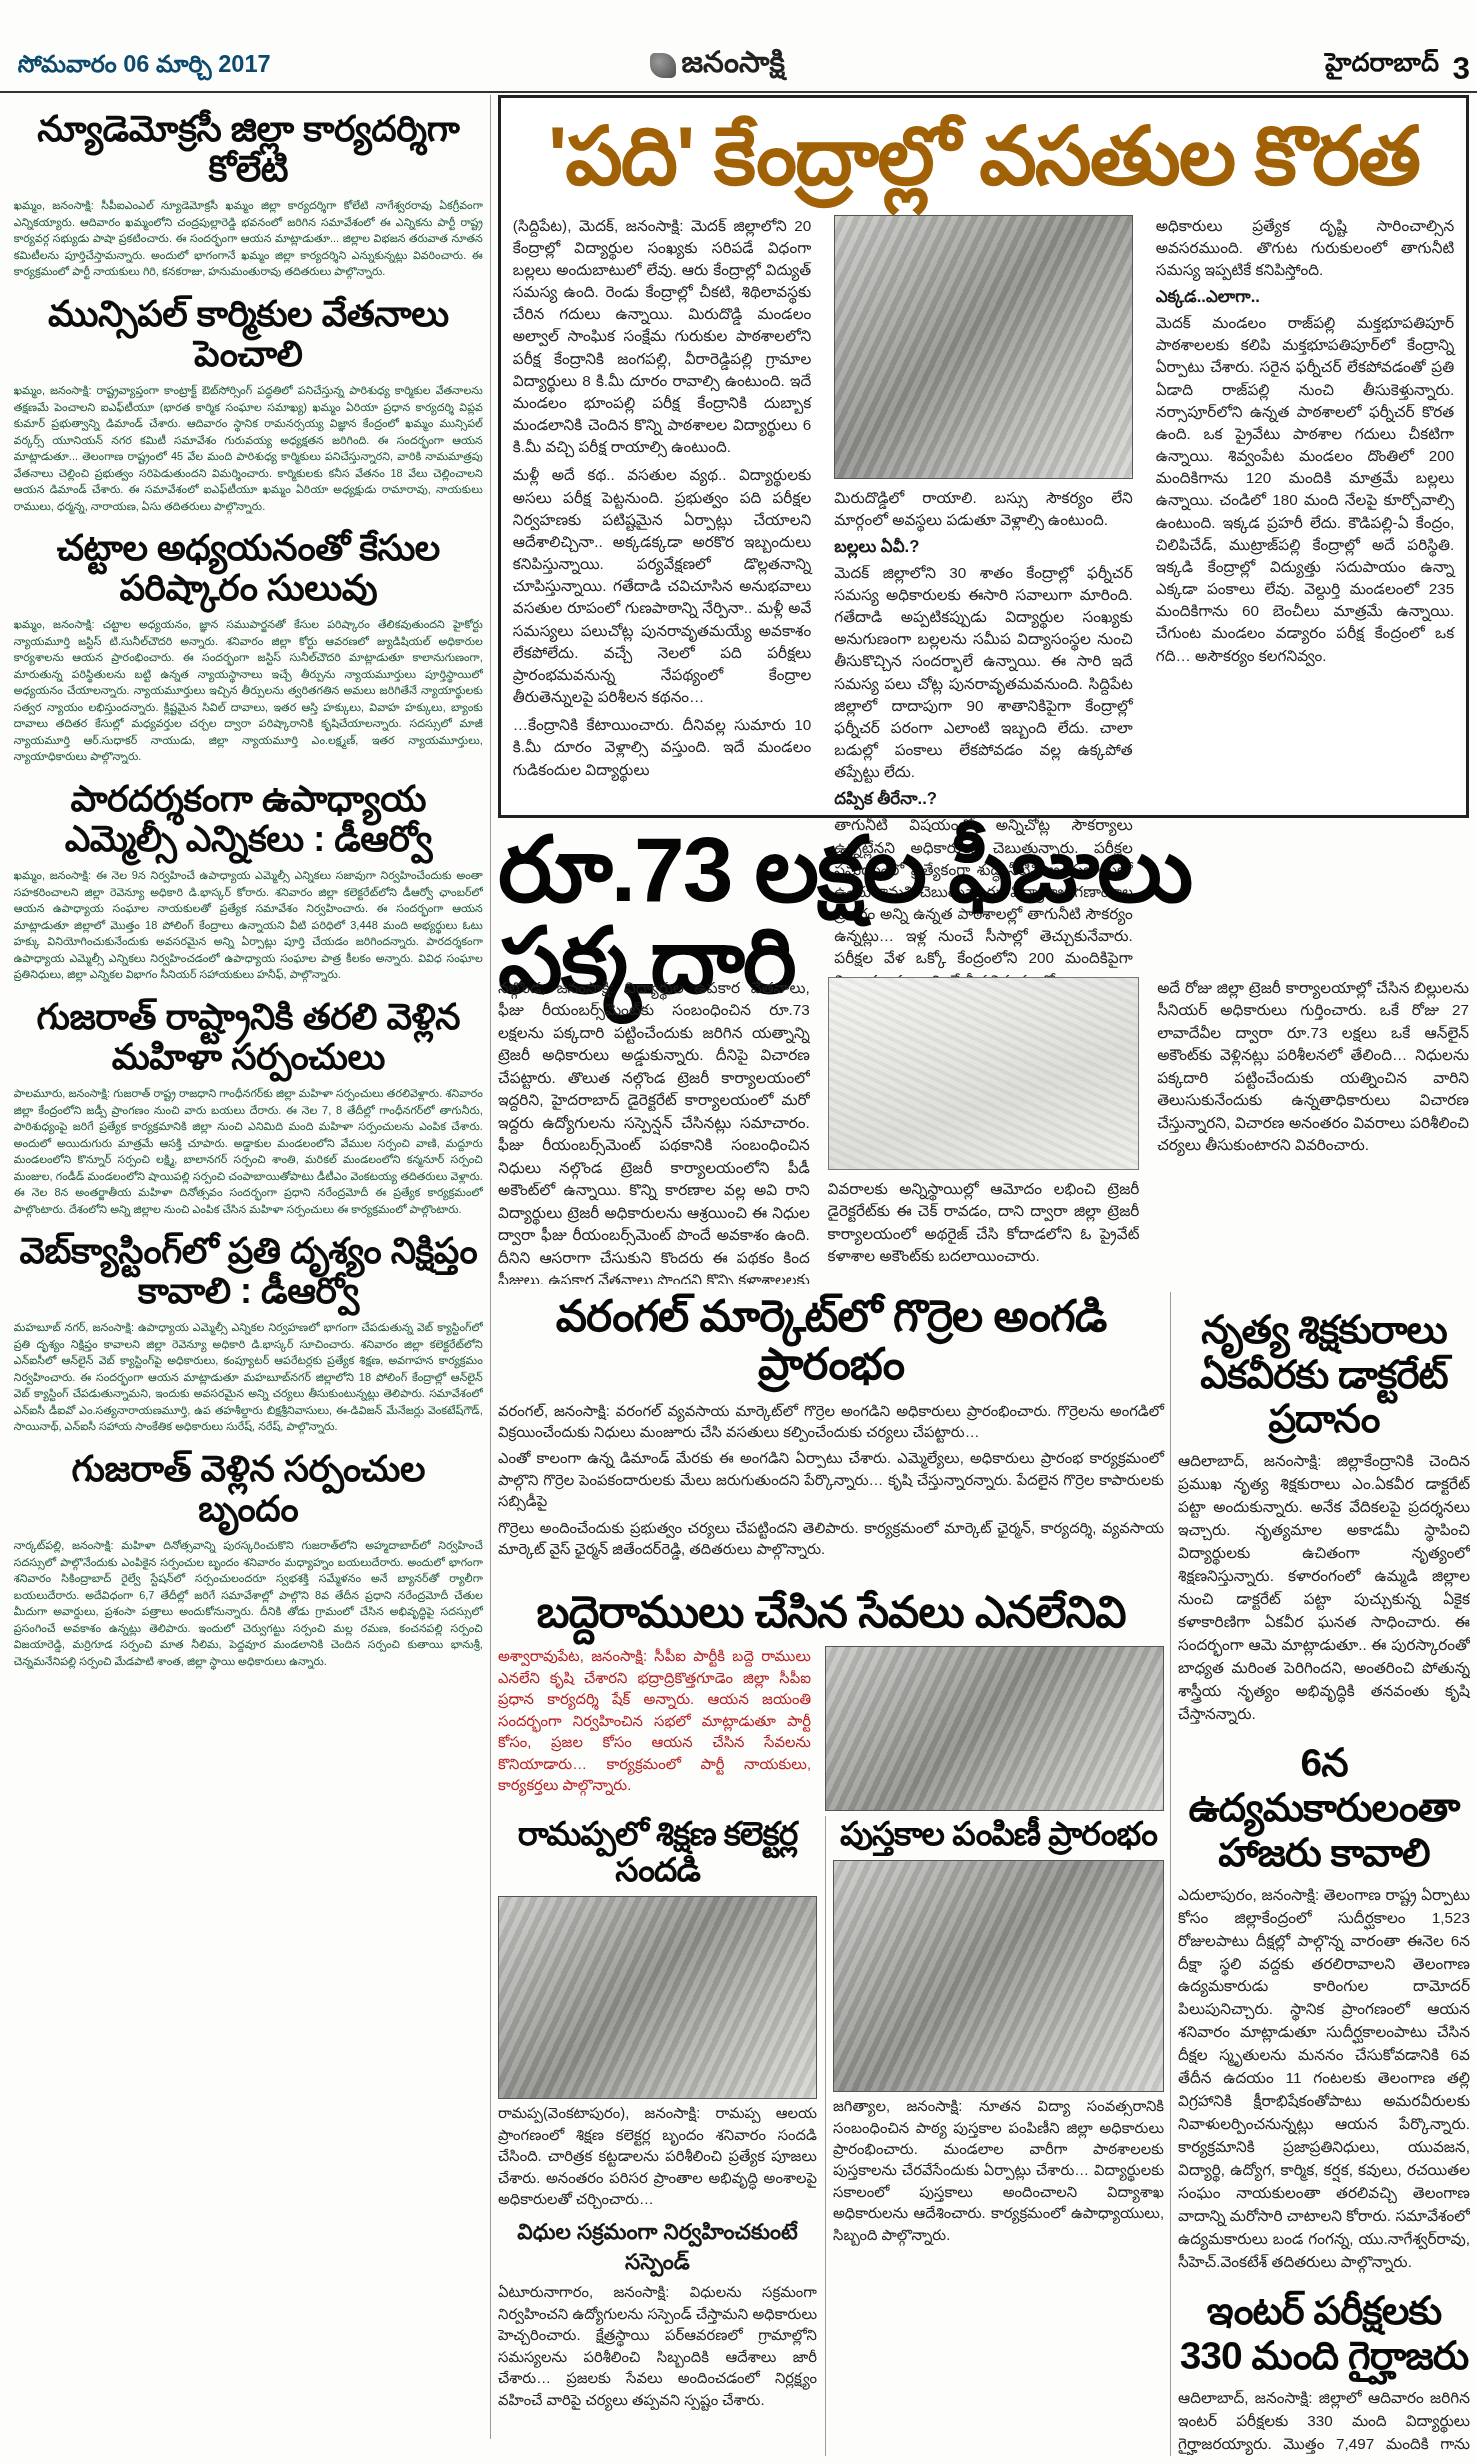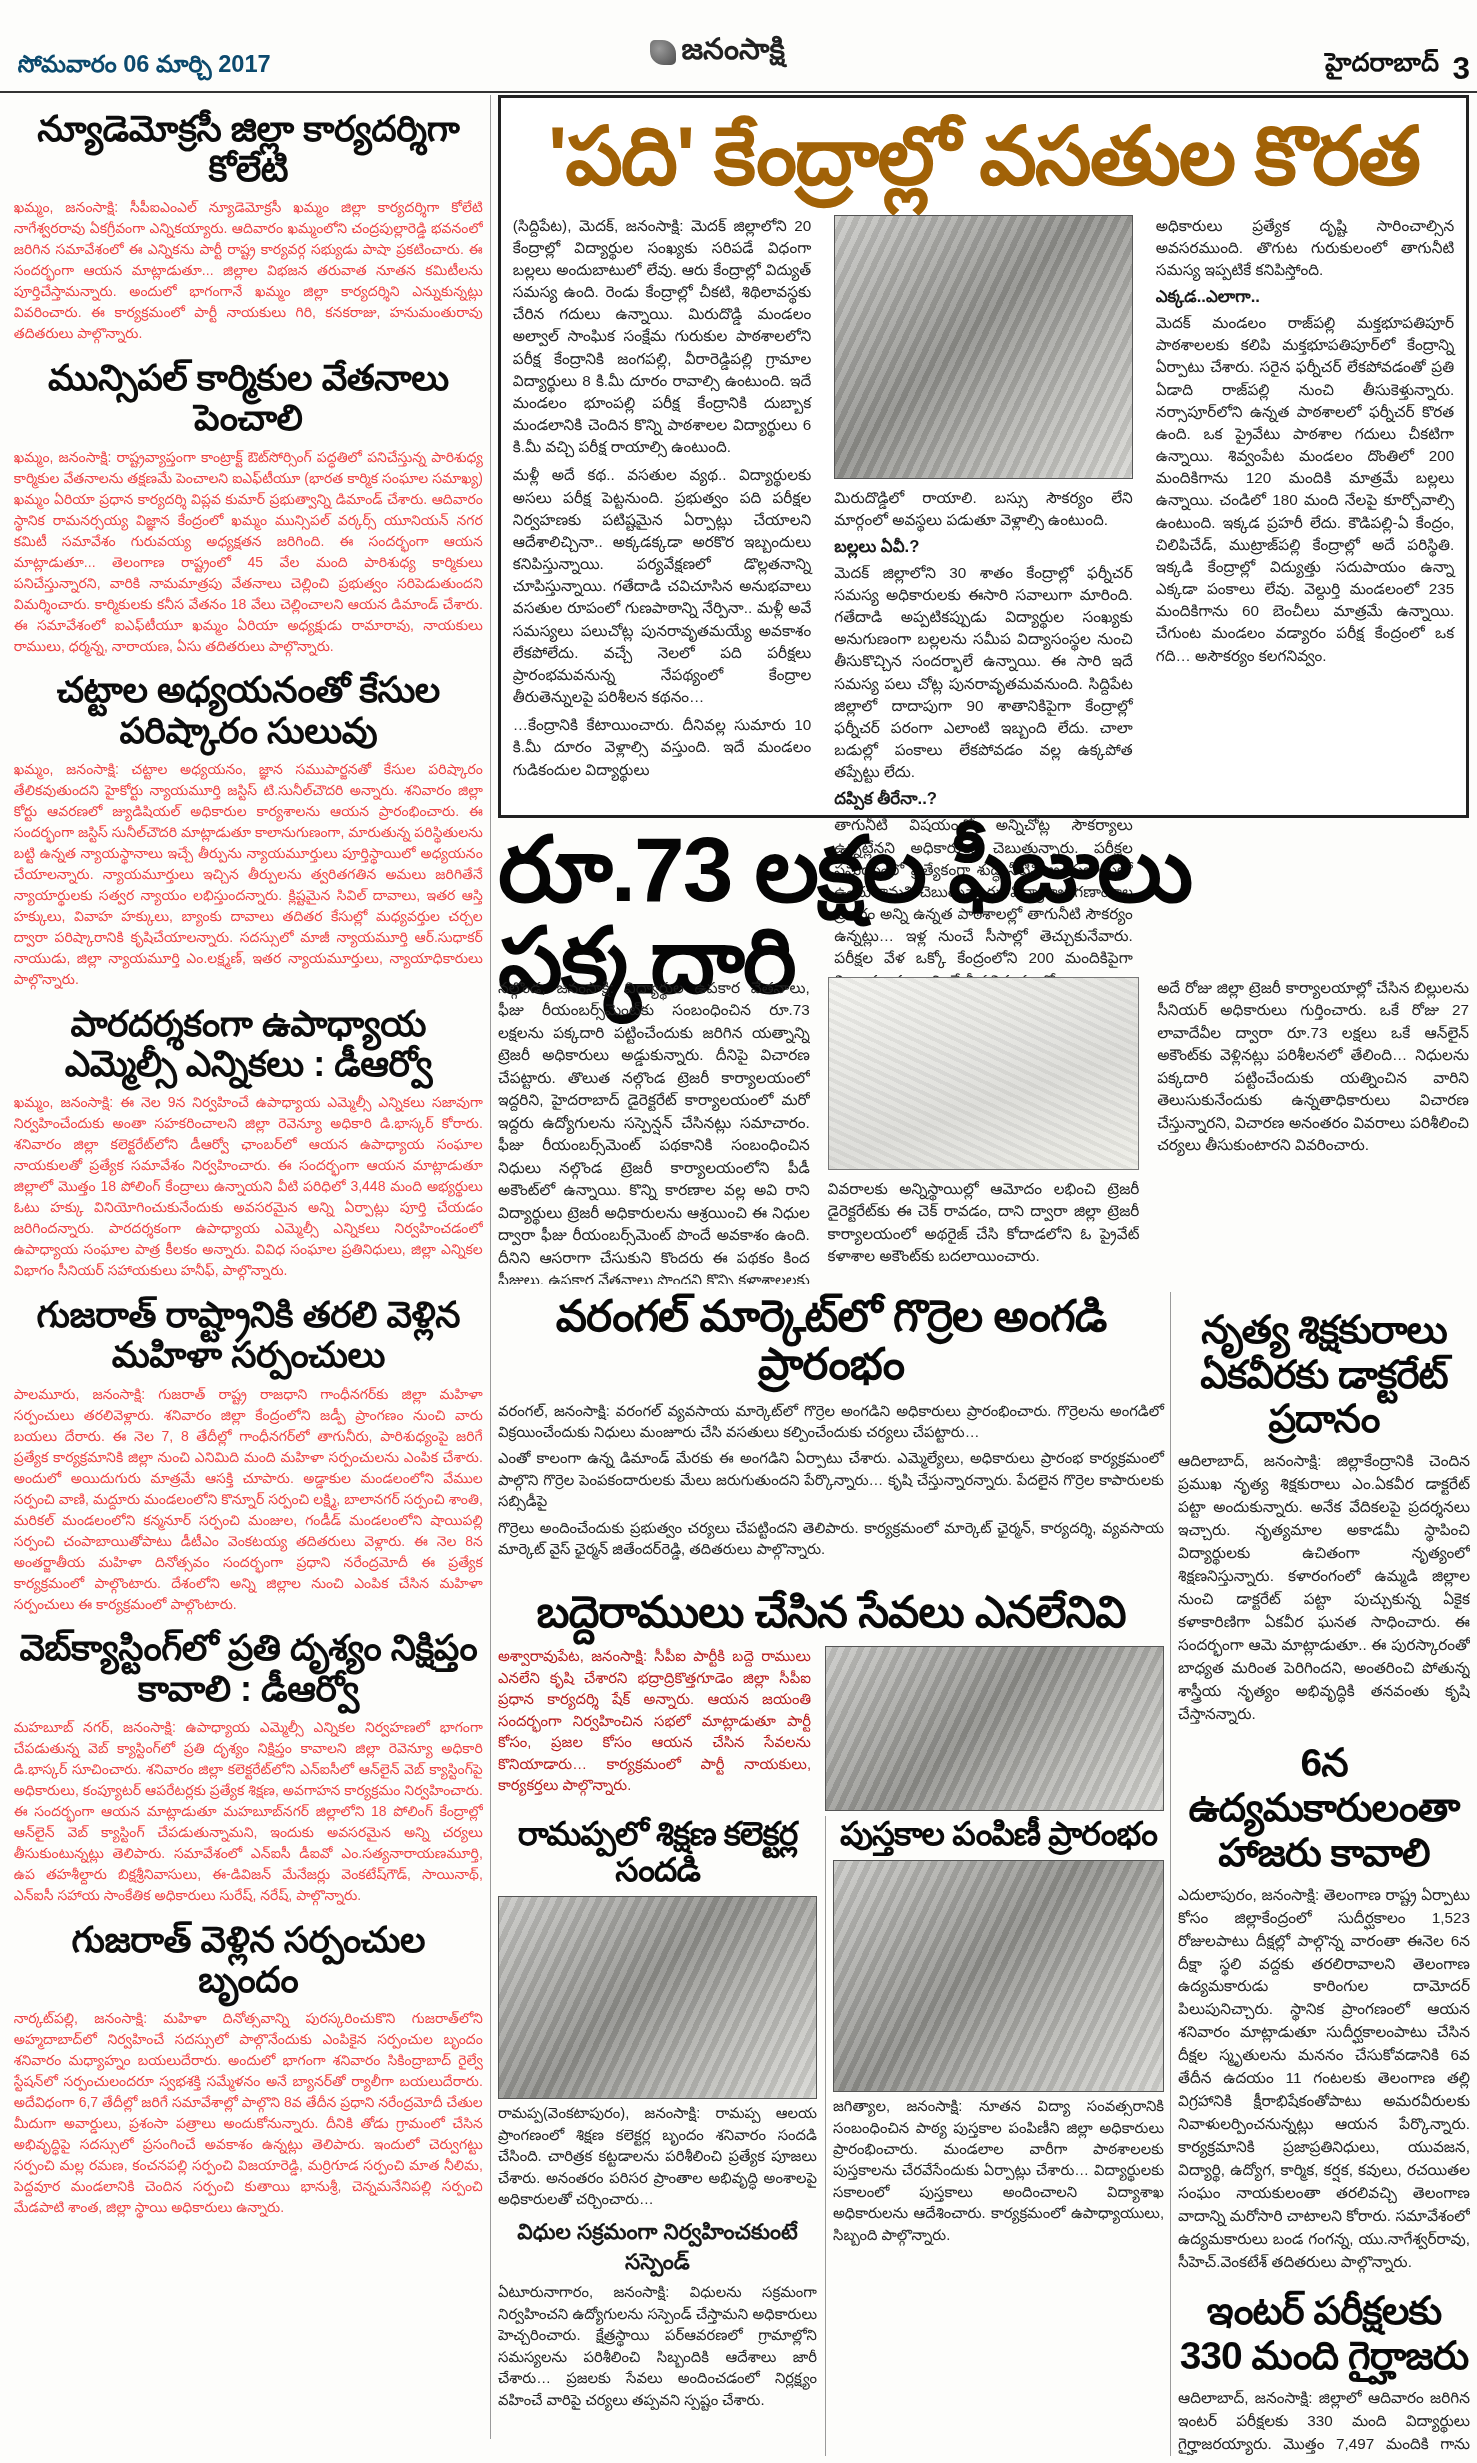--- a/index.html
+++ b/index.html
@@ -1,29 +1,29 @@
 <!DOCTYPE html>
 <html><head>
 <meta charset="utf-8">
 <style>
   html,body{margin:0;padding:0;background:#e8e8e4;}
   #page{position:relative;width:1478px;height:2464px;background:#fdfdfb;margin:0 auto;
         font-family:"Liberation Sans","DejaVu Sans",sans-serif;color:#1a1a1a;overflow:hidden;}
   
   .hdr{position:absolute;left:0;top:0;width:1478px;height:91px;}
   .hdr .date{position:absolute;left:17.7px;bottom:7.9px;font-size:23.6px;font-weight:bold;color:#0c4a6e;}
-  .hdr .brand{position:absolute;left:650px;bottom:18px;font-size:29.6px;font-weight:bold;color:#222;display:flex;align-items:center;gap:5.9px;}
+  .hdr .brand{position:absolute;left:650px;bottom:5px;font-size:29.6px;font-weight:bold;color:#222;display:flex;align-items:center;gap:5.9px;}
   .hdr .brand .logo{width:25.6px;height:25.6px;background:radial-gradient(circle at 35% 35%,#9a9a9a,#4c4c4c);border-radius:4.9px 13.8px 4.9px 13.8px;display:inline-block;}
   .hdr .city{position:absolute;right:39px;bottom:7.9px;font-size:25.6px;font-weight:bold;color:#111;}
   .hdr .pageno{position:absolute;right:7.9px;bottom:3.9px;font-size:31.5px;font-weight:bold;color:#111;}
   .hrule{position:absolute;left:0;top:91px;width:1478px;height:2px;background:#333;}
   .vrule{position:absolute;width:1px;background:#9a9a9a;}
   
   .art h2{font-size:36px;font-weight:bold;text-align:center;margin:13.8px 3.9px 7.9px;line-height:1.12;color:#0d0d0d;letter-spacing:-0.5px;}
-  .art p{font-size:14px;line-height:1.5;text-align:justify;margin:0 0 4.9px;color:#ef4444;}
+  .art p{font-size:11px;line-height:1.5;text-align:justify;margin:0 0 4.9px;color:#14532d;}
   .subhead{font-weight:bold;font-size:16.7px;margin:2px 0;}
   
   #leftcol{position:absolute;left:13.8px;top:95px;width:469px;height:2360px;overflow:hidden;}
   
   #box{position:absolute;left:498px;top:95px;width:971px;height:723px;border:3px solid #222;background:#fff;box-sizing:border-box;padding:5.9px 11.8px;}
   #box .bighead{font-size:81px;font-weight:bold;text-align:center;line-height:1.05;margin:9.9px 0 15.8px;letter-spacing:-2px;color:#a16207;}
   #box .cols{display:flex;gap:23px;}
   #box .col{flex:1;}
   #box p{font-size:15.3px;line-height:1.45;text-align:justify;margin:0 0 5.9px;color:#222;}
   .photo{background:

